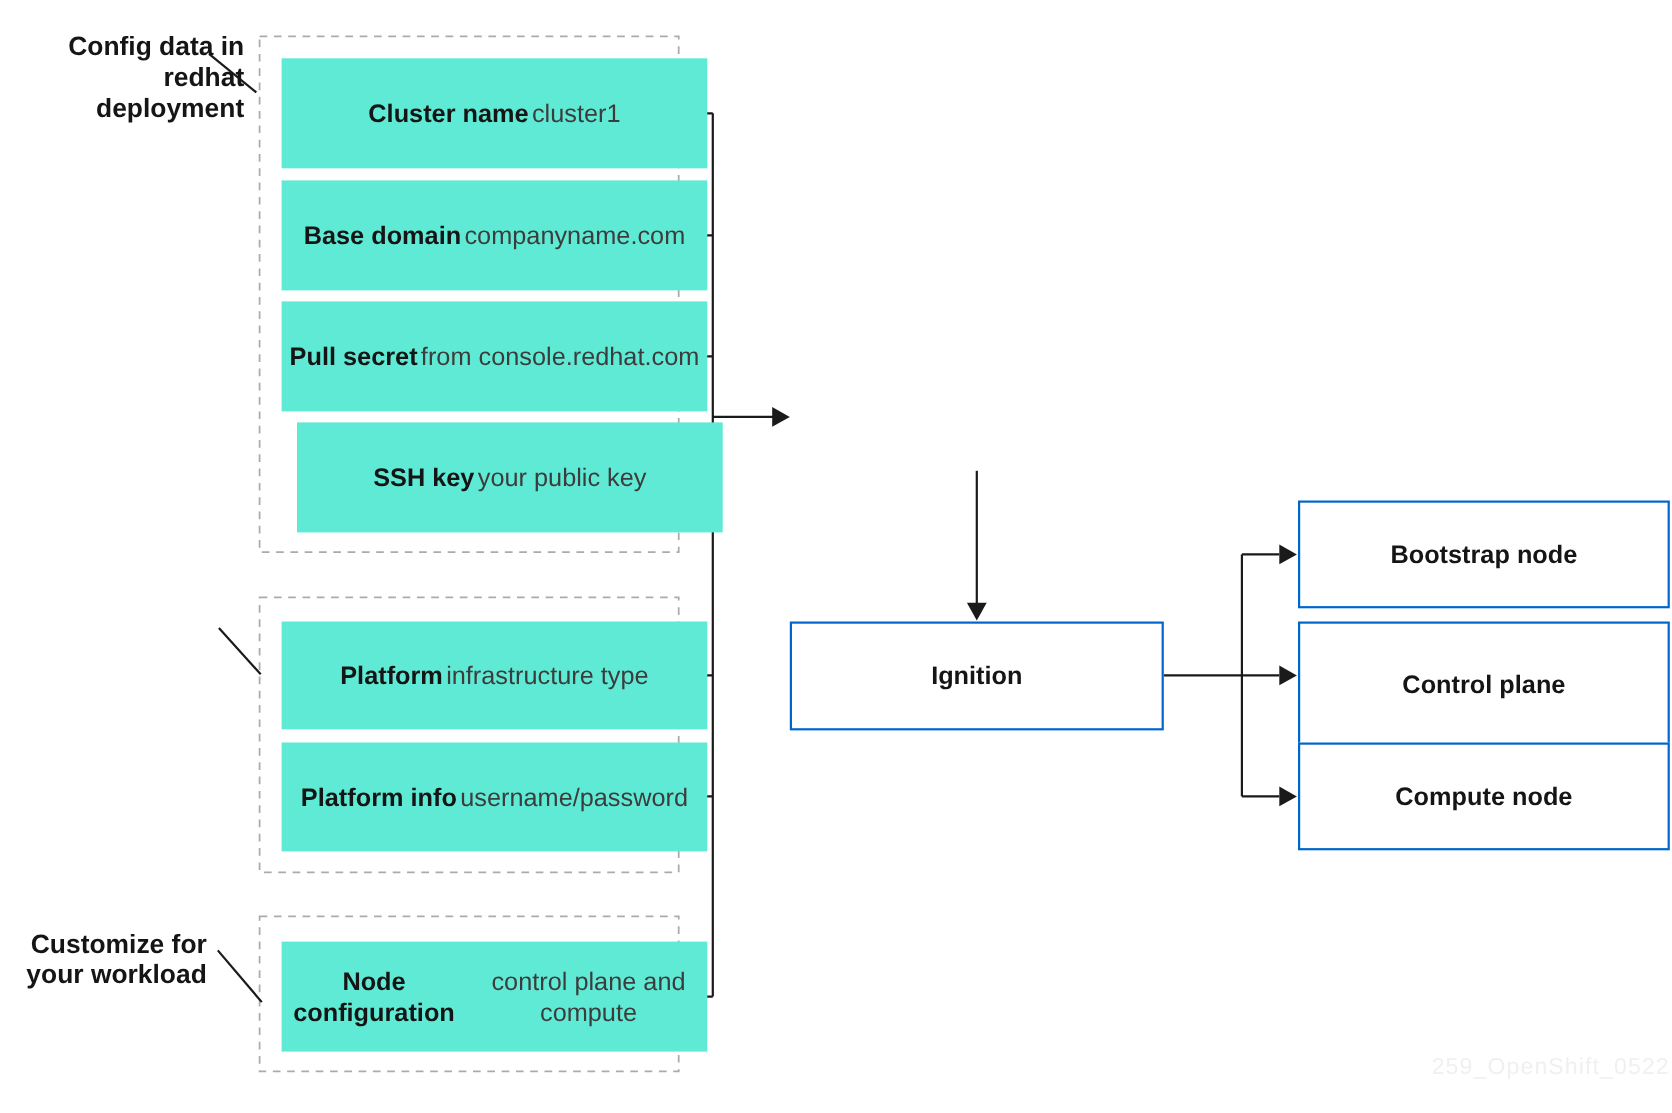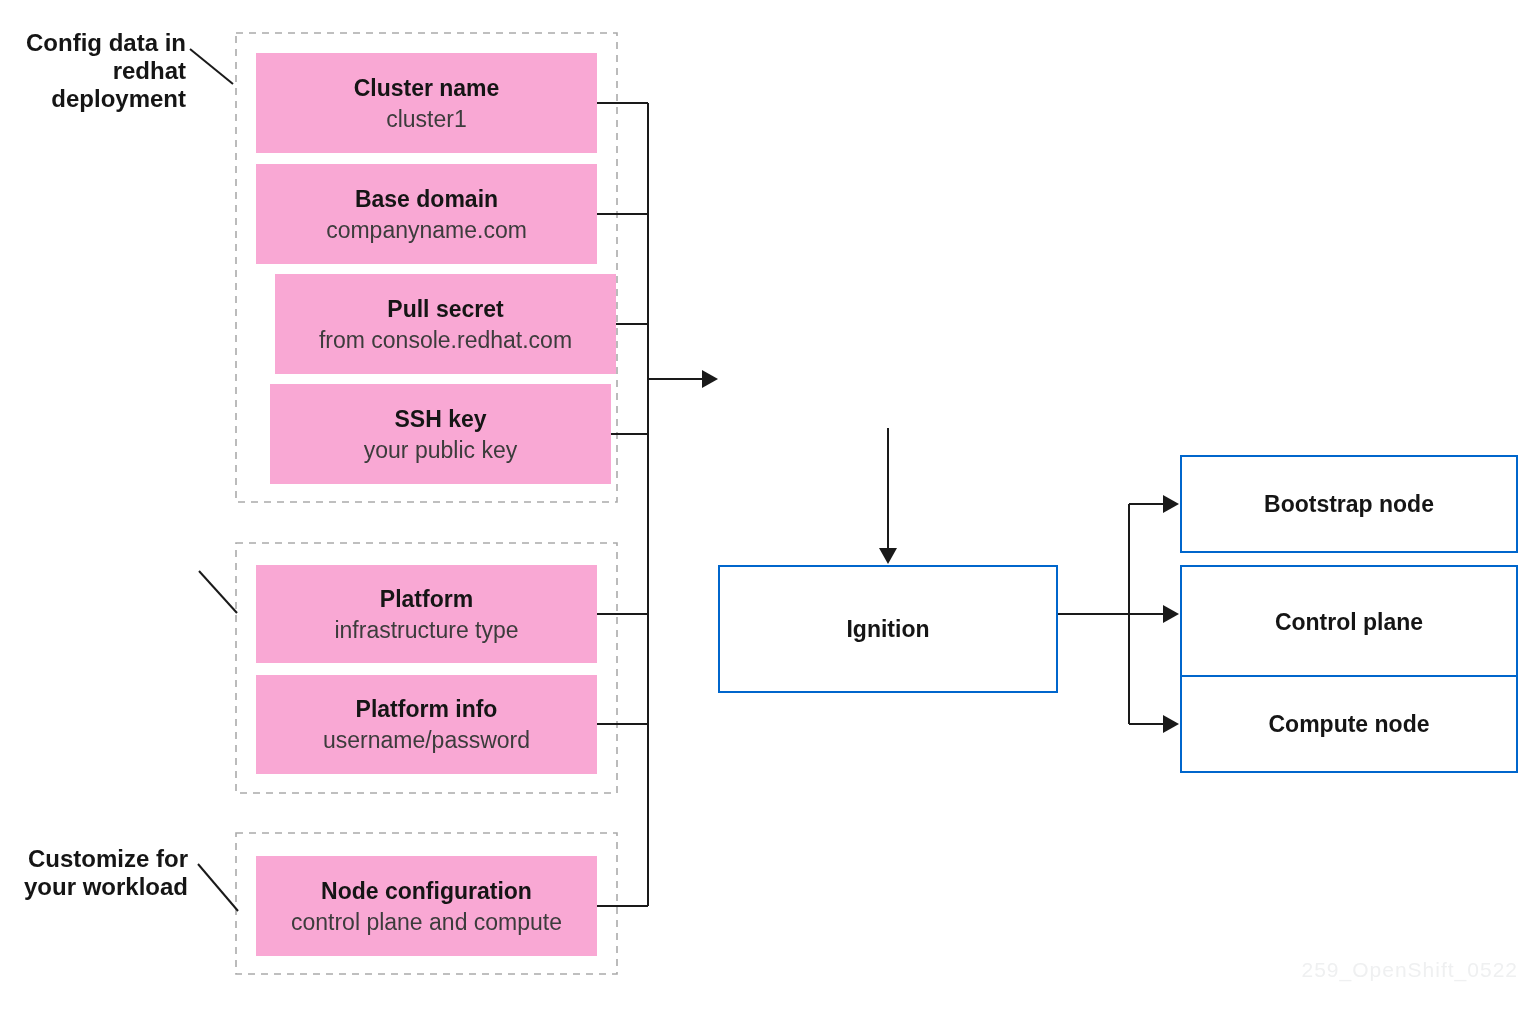--- a/index.html
+++ b/index.html
@@ -5,23 +5,23 @@
   html,body{margin:0;padding:0;background:#ffffff;}
   #canvas{
     position:relative;
     width:1520px;height:1012px;
     background:#ffffff;
     font-family:"Liberation Sans", sans-serif;
     overflow:hidden;
   }
   #wires{position:absolute;inset:0;pointer-events:none;}
   .graybox{
-    position:absolute;left:256px;width:341px;
-    background:#f9a8d4;
-    display:flex;flex-direction:column;align-items:center;justify-content:center;
+    position:absolute;left:256px;width:387px;
+    background:#5eead4;
+    display:flex;flex-direction:row;align-items:center;justify-content:center;
     gap:3px;text-align:center;z-index:2;
   }
   .graybox .title{font-size:23px;font-weight:700;color:#151515;line-height:28px;}
   .graybox .subtitle{font-size:23px;font-weight:400;color:#3c3c3c;line-height:28px;}
   .bluebox{
     position:absolute;left:718px;top:330px;width:340px;height:98px;
     background:#0066cc;color:#ffffff;
     display:flex;align-items:center;justify-content:center;
     font-size:23px;font-weight:600;z-index:2;
   }
@@ -85,38 +85,38 @@
       <path d="M1129 504 H1163"></path>
       <path d="M1129 724 H1163"></path>
     </g>
     <g fill="#1a1a1a">
       <polygon points="1179,504 1163,495 1163,513"></polygon>
       <polygon points="1179,614 1163,605 1163,623"></polygon>
       <polygon points="1179,724 1163,715 1163,733"></polygon>
     </g>
   </svg>
 
-  <div class="annotation" style="top:29px;width:186px;">
+  <div class="annotation" style="top:29px;width:186px;margin-left:36px;">
     <div>Config data in</div>
     <div>redhat deployment</div>
   </div>
   <div class="annotation" style="top:845px;width:188px;">
     <div>Customize for</div>
     <div>your workload</div>
   </div>
 
   <div class="graybox" style="top:53px;height:100px;">
     <div class="title">Cluster name</div>
     <div class="subtitle">cluster1</div>
   </div>
   <div class="graybox" style="top:164px;height:100px;">
     <div class="title">Base domain</div>
     <div class="subtitle">companyname.com</div>
   </div>
-  <div class="graybox" style="top:274px;height:100px;margin-left:19px;">
+  <div class="graybox" style="top:274px;height:100px;">
     <div class="title">Pull secret</div>
     <div class="subtitle">from console.redhat.com</div>
   </div>
   <div class="graybox" style="top:384px;height:100px;margin-left:14px;">
     <div class="title">SSH key</div>
     <div class="subtitle">your public key</div>
   </div>
 
   <div class="graybox" style="top:565px;height:98px;">
     <div class="title">Platform</div>
@@ -126,21 +126,21 @@
     <div class="title">Platform info</div>
     <div class="subtitle">username/password</div>
   </div>
 
   <div class="graybox" style="top:856px;height:100px;">
     <div class="title">Node configuration</div>
     <div class="subtitle">control plane and compute</div>
   </div>
 
 
-  <div class="outline-box" style="left:718px;top:565px;width:340px;height:128px;">
+  <div class="outline-box" style="left:718px;top:565px;width:340px;height:99px;">
     <span>Ignition</span>
   </div>
 
   <div class="outline-box" style="left:1180px;top:455px;width:338px;height:98px;">
     <span>Bootstrap node</span>
   </div>
   <div class="outline-box" style="left:1180px;top:565px;width:338px;height:115px;">
     <span>Control plane</span>
   </div>
   <div class="outline-box" style="left:1180px;top:675px;width:338px;height:98px;">

